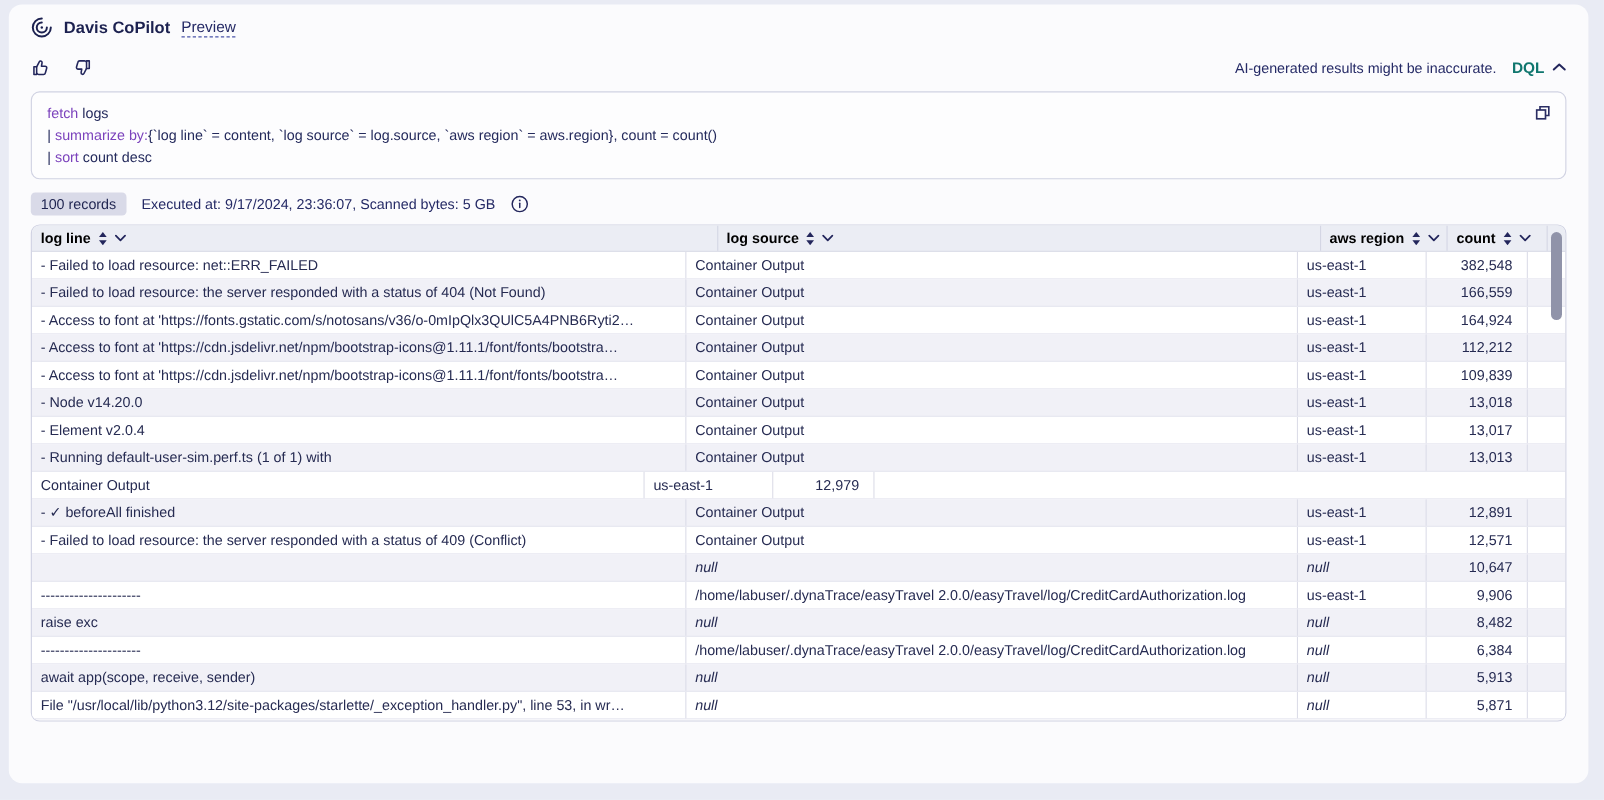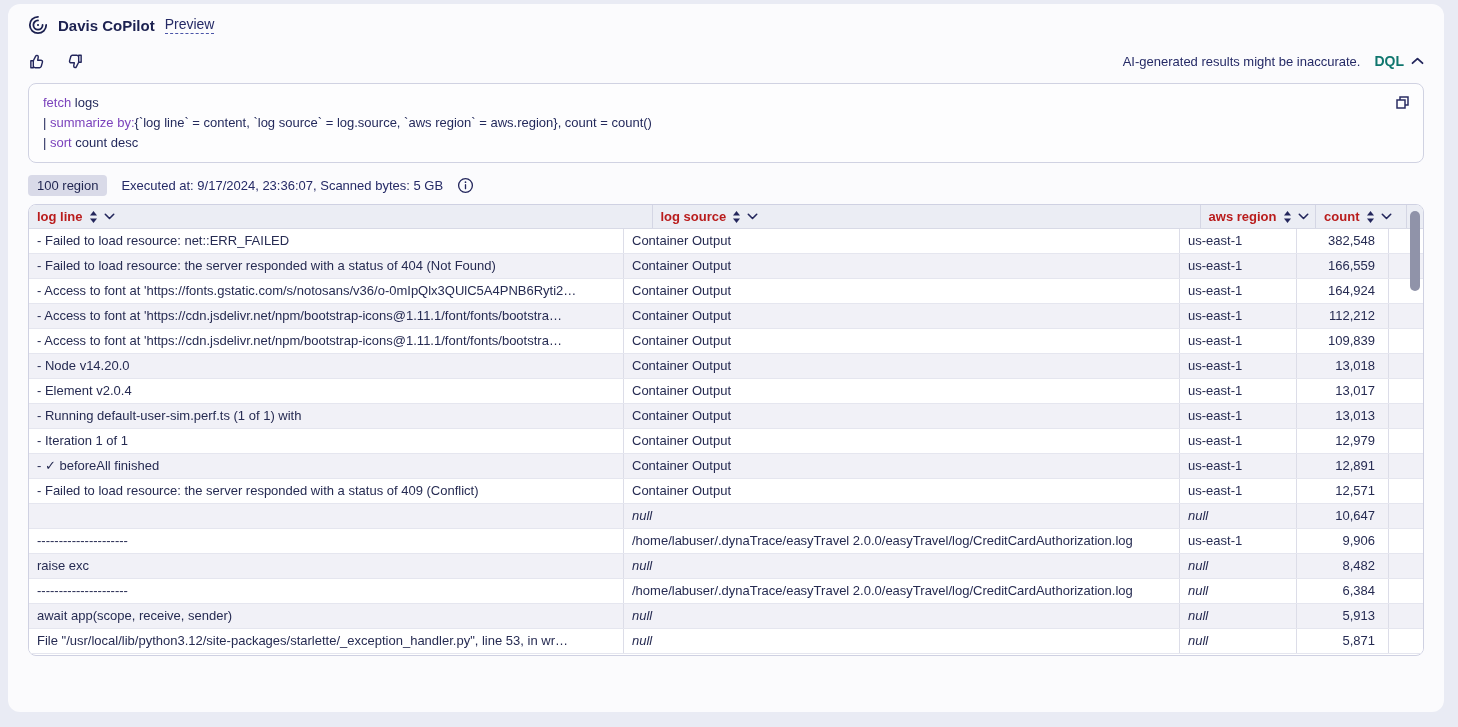--- a/index.html
+++ b/index.html
@@ -39,21 +39,21 @@
   .metarow { margin-top:11px; display:flex; align-items:center; gap:14px; height:22px; }
   .badge { background:#d9dae8; border-radius:4px; padding:3px 9px; font-size:13px; color:#1f2450; }
   .meta-text { font-size:13px; color:#252a66; }
   .info-btn { cursor:pointer; display:flex; align-items:center; }
 
   
   .tablewrap { position:relative; margin-top:8px; height:452px; border:1px solid #cfd1e2;
                border-radius:8px; background:#ffffff; overflow:hidden; }
   .thead { display:flex; background:#ebedf4; height:24px; border-bottom:1px solid #d8dae6; }
   .hcell { display:flex; align-items:center; gap:6px; padding:0 8px; font-size:13px; font-weight:bold;
-           color:#b91c1c; white-space:nowrap; overflow:hidden; }
+           color:#000000; white-space:nowrap; overflow:hidden; }
   .hcell + .hcell { border-left:1px solid #d4d6e4; }
   .trow { display:flex; height:25px; border-bottom:1px solid #e5e6ef; background:#ffffff; }
   .trow.alt { background:#f1f1f7; }
   .tcell { padding:0 8px; font-size:13px; line-height:24px; color:#262b52;
            white-space:nowrap; overflow:hidden; }
   .tcell + .tcell { border-left:1px solid #dcdde8; }
   .c0 { width:594px; }
   .c1 { width:556px; }
   .c2 { width:117px; }
   .c3 { width:92px; text-align:right; padding-right:13px; }
@@ -119,21 +119,21 @@
         </div>
       <span class="copy-btn">
         <svg width="17" height="17" viewBox="0 0 17 17" fill="none" stroke="#2a2d63" stroke-width="1.5">
           <rect x="3" y="6" width="8" height="8"></rect>
           <path d="M6 6V3h8v8h-3"></path>
         </svg>
       </span>
     </div>
 
     <div class="metarow">
-      <span class="badge">100 region</span>
+      <span class="badge">100 records</span>
       <span class="meta-text">Executed at: 9/17/2024, 23:36:07, Scanned bytes: 5 GB</span>
       <span class="info-btn">
         <svg width="17" height="17" viewBox="0 0 18 18" fill="none" stroke="#23265c" stroke-width="1.4">
           <circle cx="9" cy="9" r="7.3"></circle>
           <path d="M9 8.2v4.2" stroke-linecap="round"></path>
           <circle cx="9" cy="5.5" r="0.9" fill="#23265c" stroke="none"></circle>
         </svg>
       </span>
     </div>
 
@@ -248,21 +248,20 @@
             <div class="tcell cf"></div>
           </div>
           <div class="trow alt">
             <div class="tcell c0">- Running default-user-sim.perf.ts (1 of 1) with</div>
             <div class="tcell c1">Container Output</div>
             <div class="tcell c2">us-east-1</div>
             <div class="tcell c3">13,013</div>
             <div class="tcell cf"></div>
           </div>
           <div class="trow">
-            <div class="tcell c0">- Iteration 1 of 1</div>
             <div class="tcell c1">Container Output</div>
             <div class="tcell c2">us-east-1</div>
             <div class="tcell c3">12,979</div>
             <div class="tcell cf"></div>
           </div>
           <div class="trow alt">
             <div class="tcell c0">- ✓ beforeAll finished</div>
             <div class="tcell c1">Container Output</div>
             <div class="tcell c2">us-east-1</div>
             <div class="tcell c3">12,891</div>

